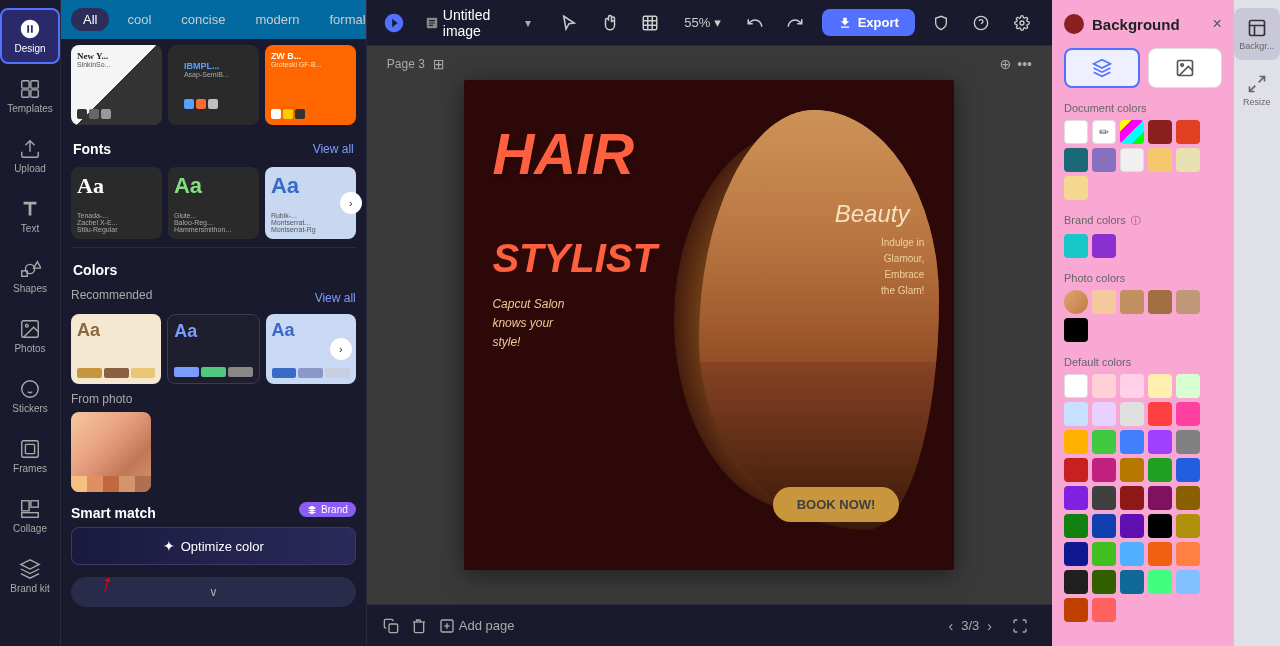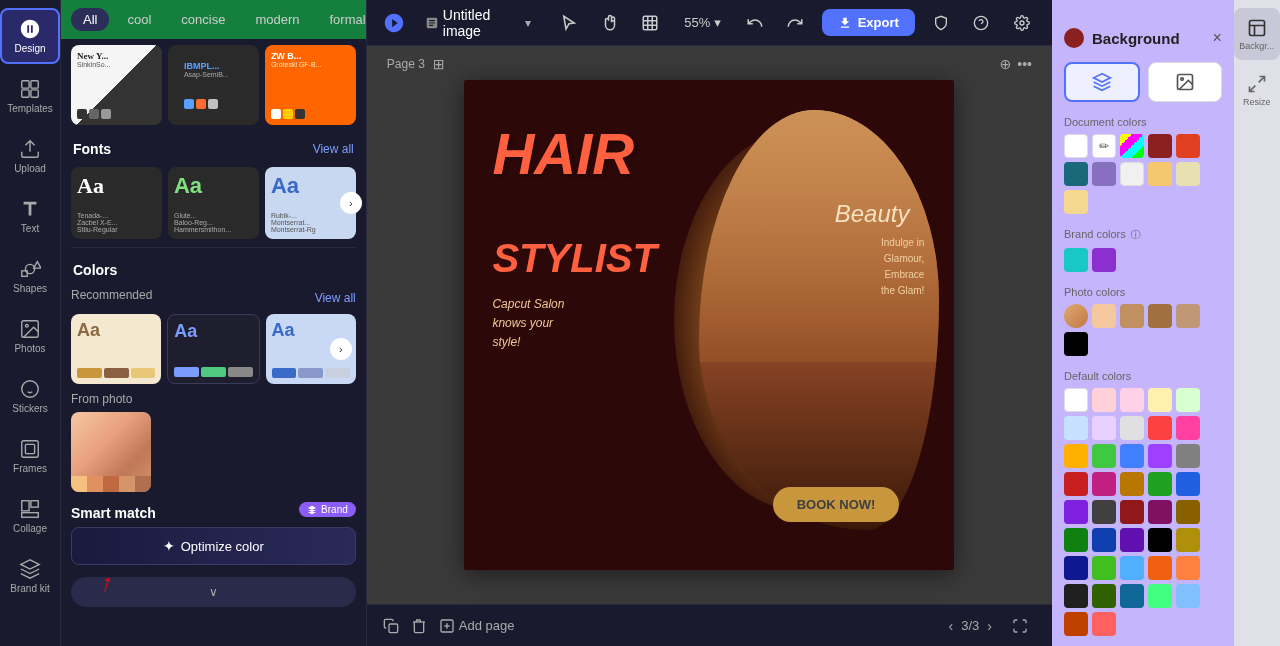--- a/index.html
+++ b/index.html
@@ -45,21 +45,21 @@
     .design-panel::-webkit-scrollbar { width: 4px; }
     .design-panel::-webkit-scrollbar-track { background: transparent; }
     .design-panel::-webkit-scrollbar-thumb { background: #444; border-radius: 2px; }
 
     
     .filter-tabs {
       display: flex;
       align-items: center;
       padding: 8px 10px;
       gap: 6px;
-      background: #15803d;
+      background: #0369a1;
     }
     .filter-tab {
       padding: 4px 12px;
       border-radius: 16px;
       font-size: 13px;
       cursor: pointer;
       color: #ccc;
       background: transparent;
       border: none;
     }
@@ -423,26 +423,25 @@
       background: transparent;
       border: none;
       color: #aaa;
       cursor: pointer;
       font-size: 14px;
     }
 
     
     .right-panel {
       width: 220px;
-      background: #c4b5fd;
+      background: #f9a8d4;
       display: flex;
       flex-direction: column;
       overflow-y: auto;
       overflow-x: hidden;
-      justify-content: flex-end;
     }
     .right-panel::-webkit-scrollbar { width: 4px; }
     .right-panel::-webkit-scrollbar-thumb { background: #ccc; border-radius: 2px; }
 
     .bg-panel-header {
       display: flex;
       align-items: center;
       justify-content: space-between;
       padding: 14px 12px 10px;
     }

